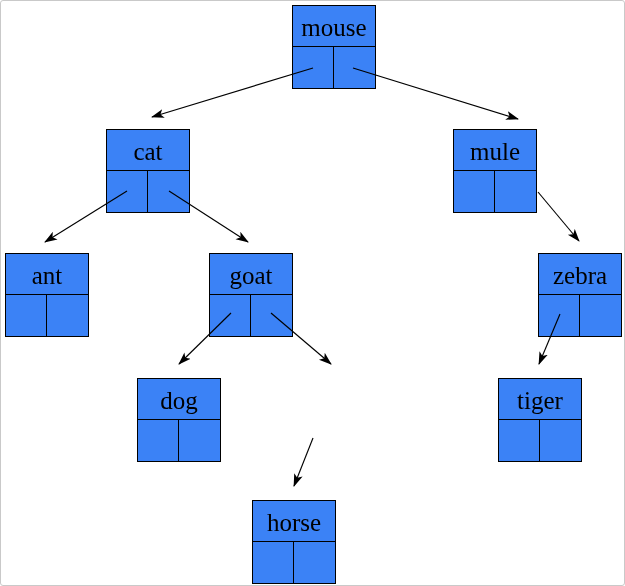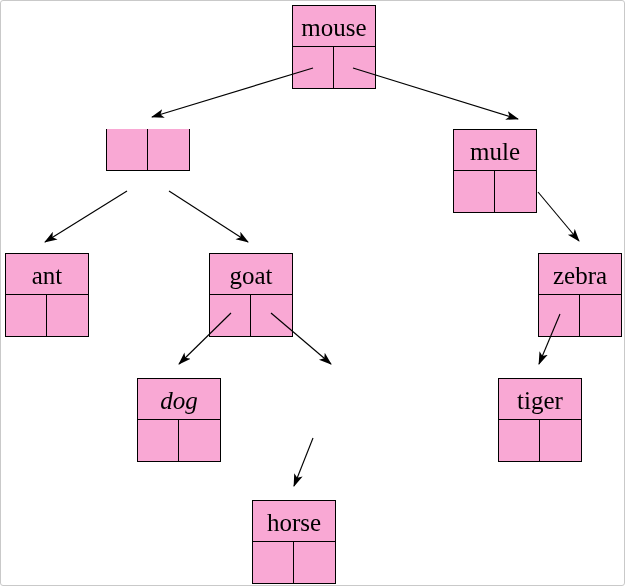--- a/index.html
+++ b/index.html
@@ -22,21 +22,21 @@
     position: absolute;
     top: 0;
     left: 0;
     pointer-events: none;
     z-index: 2;
   }
   .node {
     position: absolute;
     width: 84px;
     box-sizing: border-box;
-    background: #f9a8d4;
+    background: #3b82f6;
     z-index: 1;
   }
   .node .label {
     box-sizing: border-box;
     height: 42px;
     border: 1.5px solid #000000;
     display: flex;
     align-items: center;
     justify-content: center;
     font-size: 25px;
@@ -81,20 +81,21 @@
     </svg>
 
 <div class="node" style="left: 291px; top: 4px;">
       <div class="label">mouse</div>
       <div class="cells">
         <div class="cell left"></div>
         <div class="cell right"></div>
       </div>
     </div>
     <div class="node" style="left: 105px; top: 128px;">
+      <div class="label">cat</div>
       <div class="cells">
         <div class="cell left"></div>
         <div class="cell right"></div>
       </div>
     </div>
     <div class="node" style="left: 452px; top: 128px;">
       <div class="label">mule</div>
       <div class="cells">
         <div class="cell left"></div>
         <div class="cell right"></div>
@@ -114,21 +115,21 @@
         <div class="cell right"></div>
       </div>
     </div>
     <div class="node" style="left: 537px; top: 252px;">
       <div class="label">zebra</div>
       <div class="cells">
         <div class="cell left"></div>
         <div class="cell right"></div>
       </div>
     </div>
-    <div class="node" style="left: 136px; top: 377px; font-style: italic;">
+    <div class="node" style="left: 136px; top: 377px;">
       <div class="label">dog</div>
       <div class="cells">
         <div class="cell left"></div>
         <div class="cell right"></div>
       </div>
     </div>
     <div class="node" style="left: 497px; top: 377px; text-align: center;">
       <div class="label">tiger</div>
       <div class="cells">
         <div class="cell left"></div>

